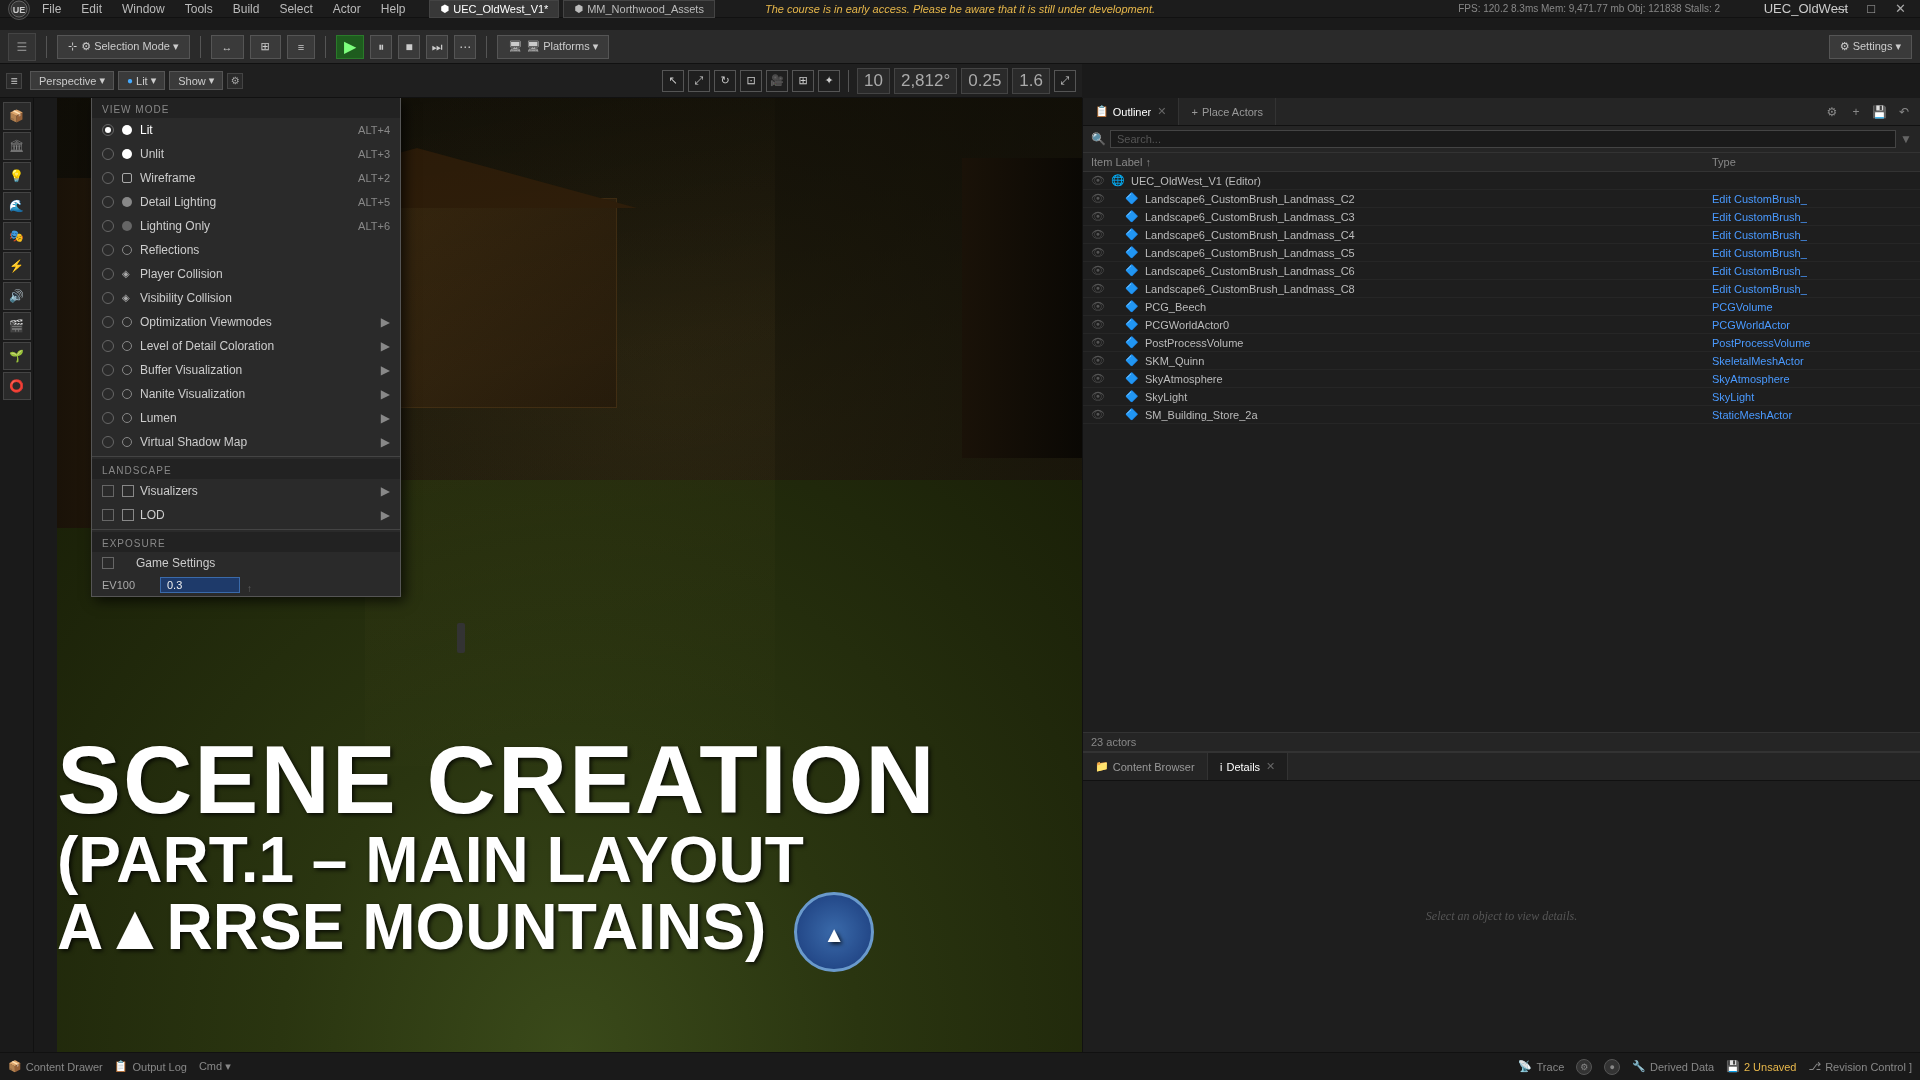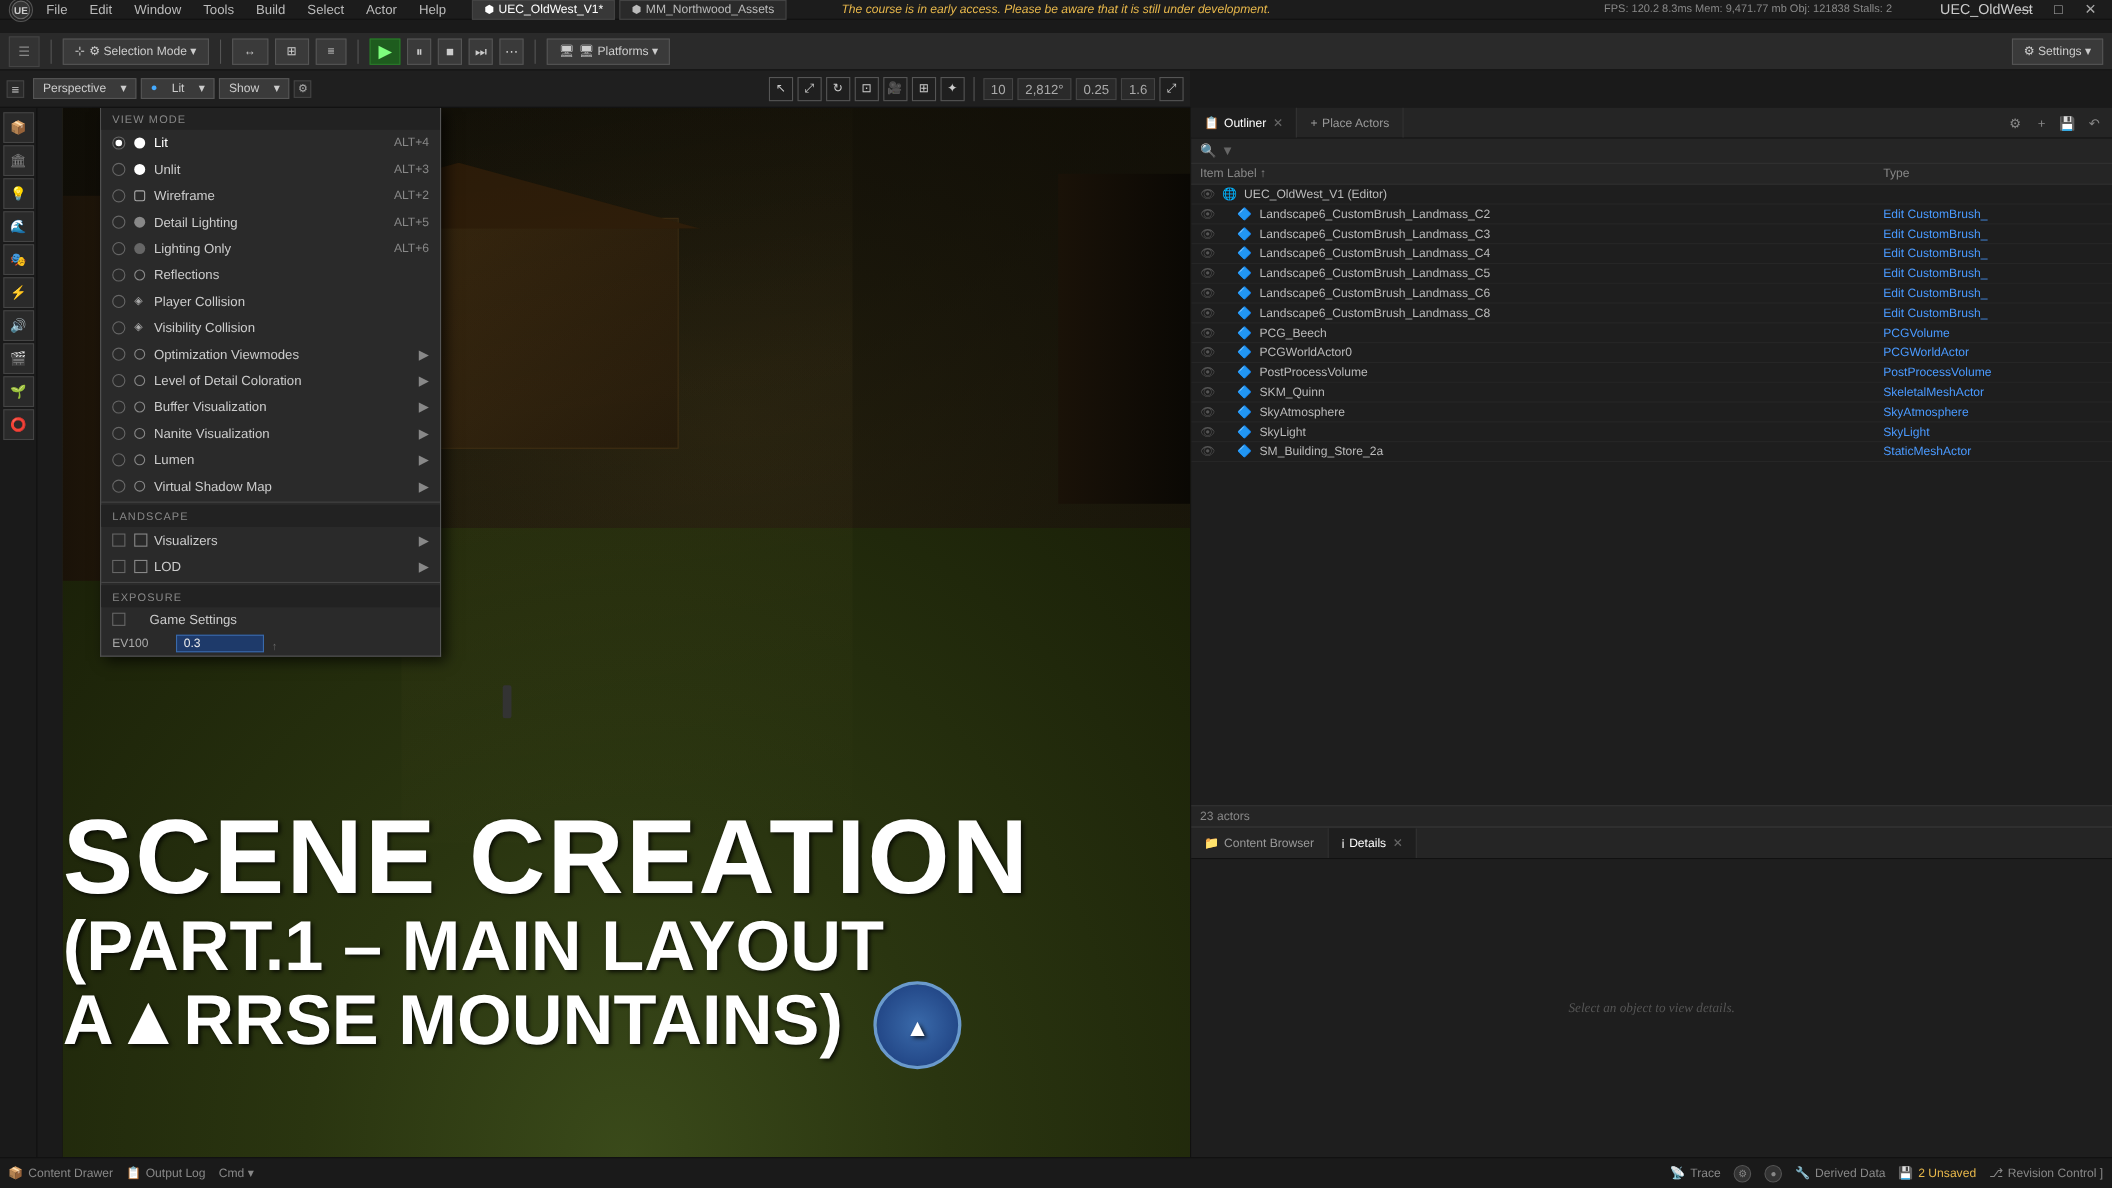--- a/index.html
+++ b/index.html
@@ -141,38 +141,38 @@
       gap: 4px;
       z-index: 98;
     }
     .vp-menu-btn {
       background: #3a3a3a;
       border: 1px solid #555;
       color: #ccc;
       padding: 2px 8px;
       font-size: 11px;
       cursor: pointer;
-      display: flex; align-items: center; gap: 13px;
+      display: flex; align-items: center; gap: 3px;
     }
     .vp-tools {
       margin-left: auto;
       display: flex;
       align-items: center;
       gap: 4px;
     }
     .vp-tool-btn {
       background: transparent;
       border: 1px solid #555;
       color: #ccc;
       width: 22px; height: 22px;
       display: flex; align-items: center; justify-content: center;
       cursor: pointer;
       font-size: 11px;
     }
-    .vp-stat { font-size: 12px; color: #aaa; padding: 2px 6px; background: #2a2a2a; border: 1px solid #444; }
+    .vp-stat { font-size: 17px; color: #aaa; padding: 2px 6px; background: #2a2a2a; border: 1px solid #444; }
 
     
     #main {
       position: absolute;
       top: 98px;
       left: 0;
       width: 1920px;
       height: calc(1080px - 98px - 28px);
       display: flex;
     }
@@ -795,20 +795,21 @@
         </div>
         <div class="panel-tools">
           <div class="pt-btn">⚙</div>
           <div class="pt-btn">+</div>
           <div class="pt-btn">💾</div>
           <div class="pt-btn">↶</div>
         </div>
       </div>
       <div class="outliner-search">
         <span style="color:#666;">🔍</span>
+        <input type="text" placeholder="Search..." style="">
         <span style="color:#666;">▼</span>
       </div>
       <div class="outliner-header">
         <span class="oc-label">Item Label ↑</span>
         <span class="oc-type">Type</span>
       </div>
       <div class="outliner-content">
 
         <div class="ol-row">
           <span class="ol-vis-icon">👁</span>

